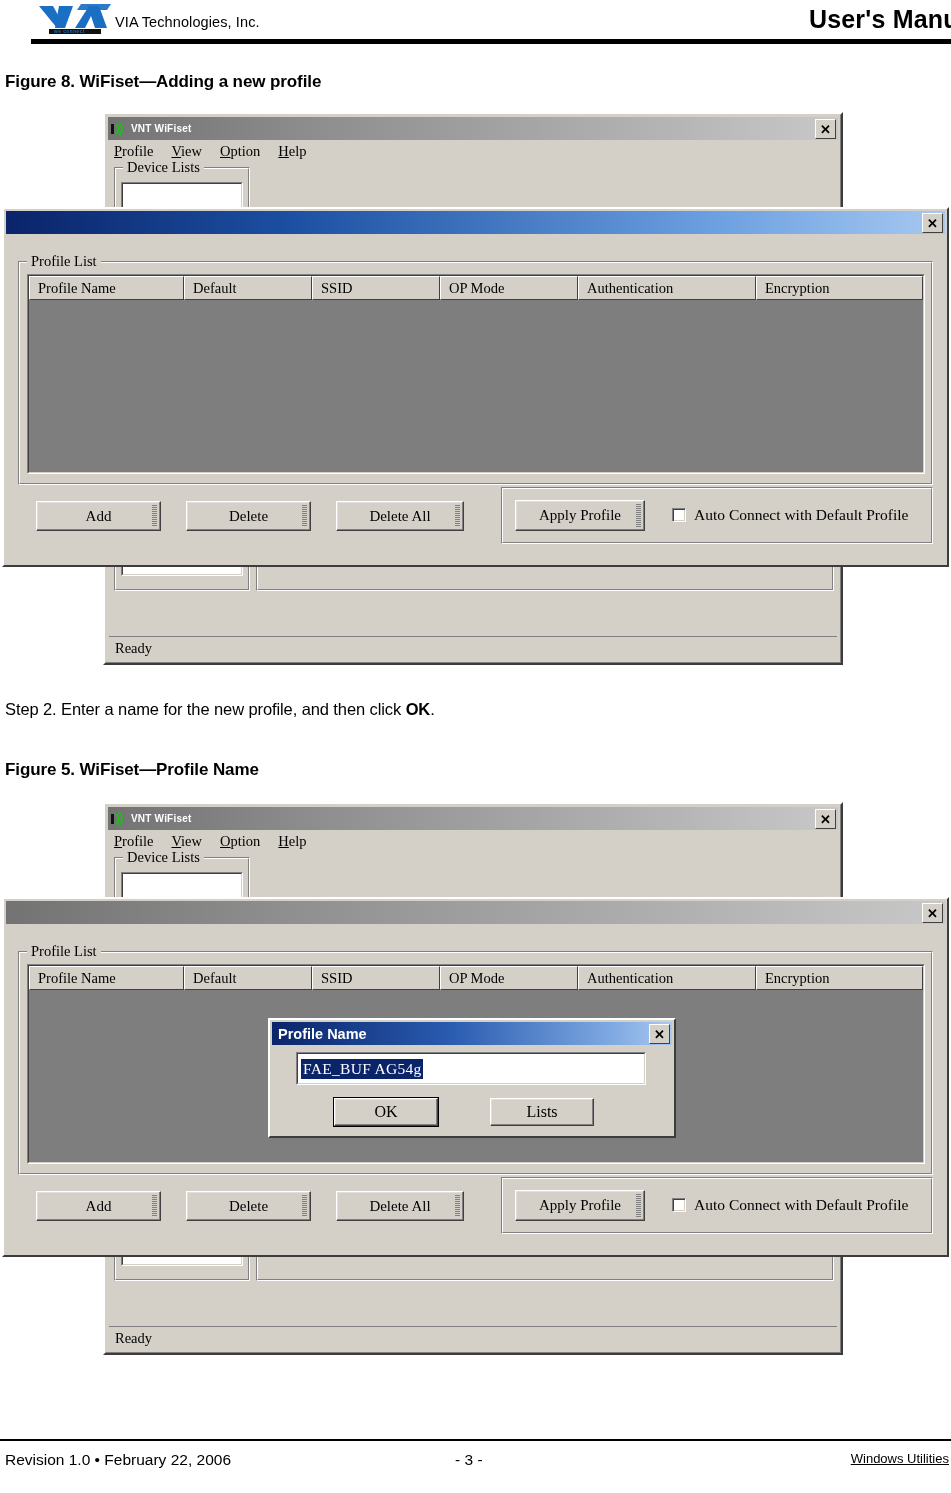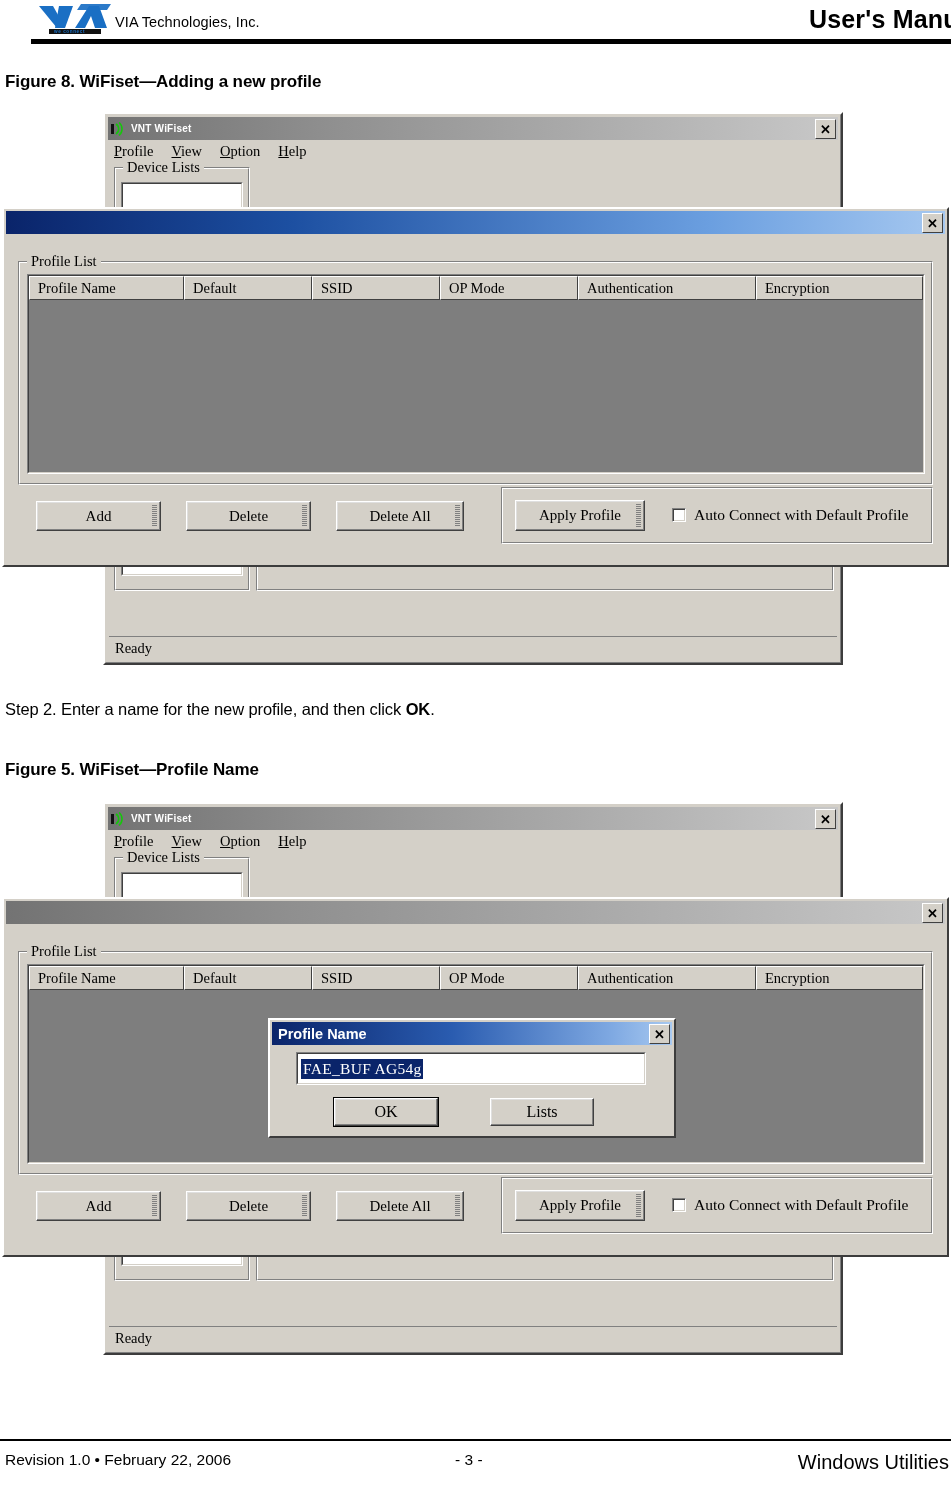--- a/index.html
+++ b/index.html
@@ -50,21 +50,21 @@
 
   
   .page-footer{
     position:absolute; left:0; bottom:16px; width:951px; height:48px;
   }
   .ftr-rule{
     position:absolute; left:0; top:10px; width:951px; height:2px; background:#000;
   }
   .ftr-left { position:absolute; left:5px; top:22px; font-size:15.5px; white-space:nowrap;}
   .ftr-center { position:absolute; left:455px; top:22px; font-size:15.5px; white-space:nowrap;}
-  .ftr-right { position:absolute; right:2px; top:22px; font-size:20px; white-space:nowrap;}
+  .ftr-right { position:absolute; right:2px; top:22px; font-size:13px; white-space:nowrap;text-decoration:underline;}
 
   
   .win-shot{
     position:absolute;
     font-family:"Liberation Serif", serif;
   }
   .mainwin{
     position:absolute; left:103px; width:740px;
     background:#d4d0c8;
     border-top:2px solid #ffffff;

